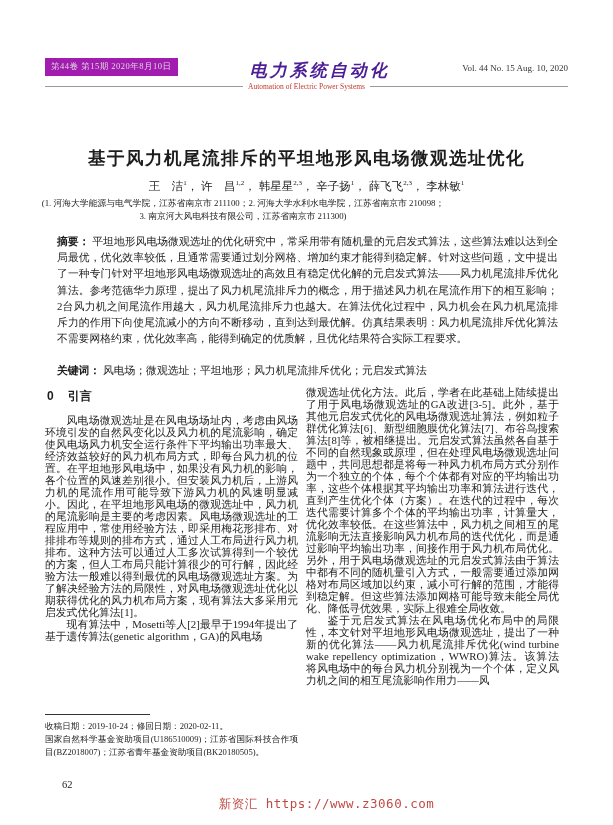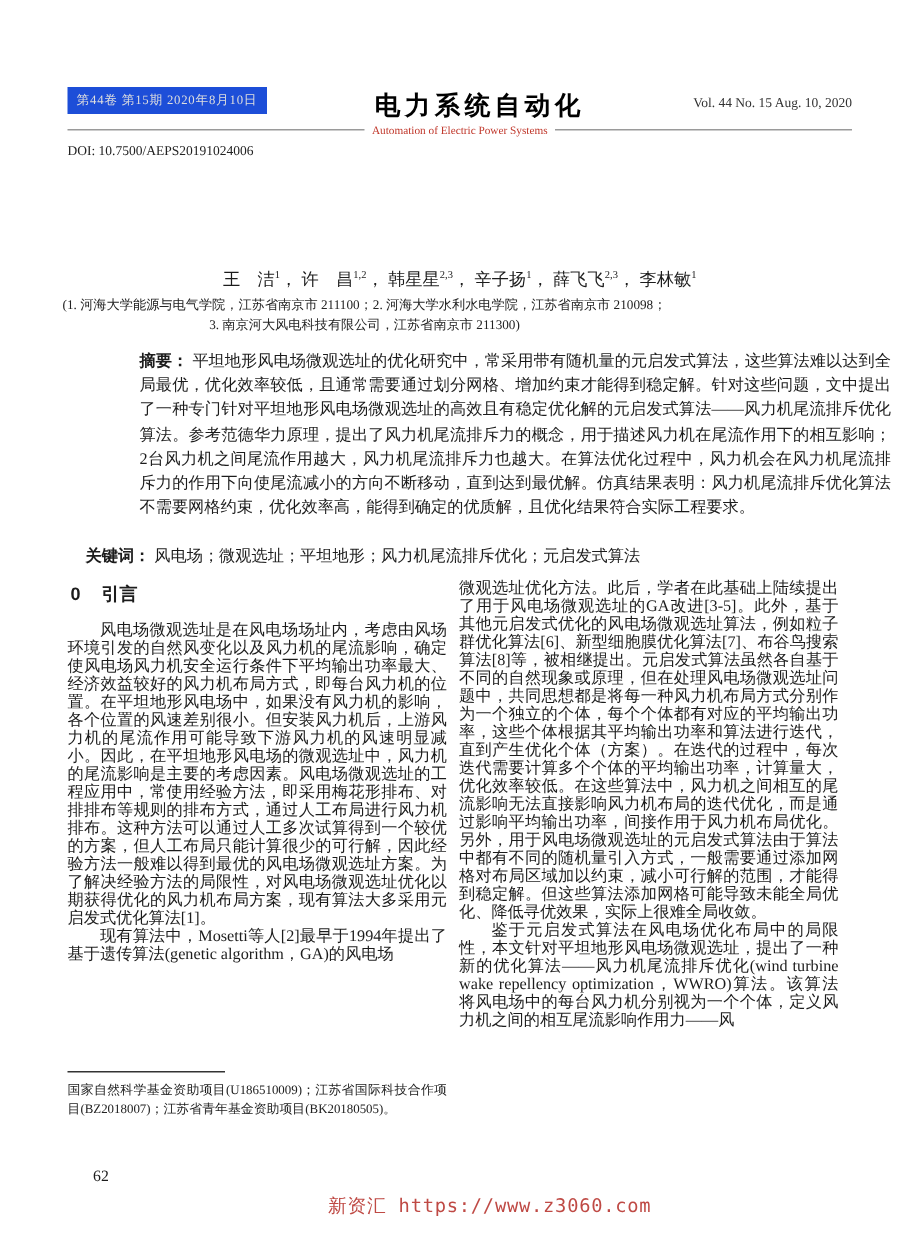--- a/index.html
+++ b/index.html
@@ -5,25 +5,25 @@
   html,body { margin:0; padding:0; background:#ffffff; }
   .page {
     position:relative; width:613px; height:825px; margin:0 auto;
     background:#ffffff; overflow:hidden;
     font-family:"Liberation Serif","DejaVu Serif",serif; color:#1c1c1c;
   }
   
   .header { position:absolute; top:58px; left:45px; width:523px; }
   .header-top { display:flex; justify-content:space-between; align-items:flex-start; }
   .vol-box {
-    background:#1d4ed8; color:#dedede; font-size:8.5px;
+    background:#a21caf; color:#dedede; font-size:8.5px;
     padding:3px 6px; letter-spacing:0.5px; white-space:nowrap;
   }
   .logo-cn {
-    color:#000000; font-size:17px; font-weight:bold; 
+    color:#4c1d95; font-size:17px; font-weight:bold; font-style:italic;
     letter-spacing:3px; white-space:nowrap; margin-top:1px;
   }
   .vol-en { font-size:9px; color:#333; margin-top:5px; white-space:nowrap; }
   .header-mid { display:flex; align-items:center; margin-top:0px; }
   .rule { flex:1; border-top:1px solid #9a9a9a; height:0; }
   .logo-en { color:#c0382c; font-size:7.5px; padding:0 5px; white-space:nowrap; }
   .doi { font-size:9px; color:#222; margin-top:4px; }
 
   
   .article-title {
@@ -33,21 +33,21 @@
   .authors { position:absolute; top:179px; left:0; width:613px; text-align:center; font-size:11.5px; }
   .authors sup { font-size:7px; }
   .affiliations {
     position:absolute; top:197px; left:0; width:486px; text-align:center;
     font-size:8.8px; line-height:12.5px; color:#222;
   }
 
   
   .abstract {
     position:absolute; top:233px; left:57px; width:501px;
-    font-size:10.8px; line-height:16.2px; text-align:justify;margin-left:36px;
+    font-size:10.8px; line-height:16.2px; text-align:justify;
   }
   .kw-line { position:absolute; top:364px; left:57px; width:501px; font-size:10.8px; }
   .blabel { font-weight:bold; font-family:"Liberation Sans","DejaVu Sans",sans-serif; }
 
   
   .columns { position:absolute; top:386px; left:45px; width:523px; display:flex; gap:8px; }
   .col { width:253px; }
   .section-heading {
     font-family:"Liberation Sans","DejaVu Sans",sans-serif;
     font-weight:bold; font-size:12px; margin:2px 0 9px 2px;
@@ -79,23 +79,23 @@
     <div class="header-top">
       <div class="vol-box">第44卷 第15期 2020年8月10日</div>
       <div class="logo-cn">电力系统自动化</div>
       <div class="vol-en">Vol. 44 No. 15 Aug. 10, 2020</div>
     </div>
     <div class="header-mid">
       <div class="rule"></div>
       <div class="logo-en">Automation of Electric Power Systems</div>
       <div class="rule"></div>
     </div>
-    <div class="doi">DOI: 10.7500/AEPS20191024006</div>
   </div>
 
+  <div class="article-title">基于风力机尾流排斥的平坦地形风电场微观选址优化</div>
 
   <div class="authors">
     <span><span>王　洁</span><sup>1</sup><span>，</span></span>
     <span><span>许　昌</span><sup>1,2</sup><span>，</span></span>
     <span><span>韩星星</span><sup>2,3</sup><span>，</span></span>
     <span><span>辛子扬</span><sup>1</sup><span>，</span></span>
     <span><span>薛飞飞</span><sup>2,3</sup><span>，</span></span>
     <span><span>李林敏</span><sup>1</sup><span></span></span>
   </div>
 
@@ -123,19 +123,20 @@
       <p>现有算法中，Mosetti等人[2]最早于1994年提出了基于遗传算法(genetic algorithm，GA)的风电场</p>
     </div>
     <div class="col">
       <p class="no-indent">微观选址优化方法。此后，学者在此基础上陆续提出了用于风电场微观选址的GA改进[3-5]。此外，基于其他元启发式优化的风电场微观选址算法，例如粒子群优化算法[6]、新型细胞膜优化算法[7]、布谷鸟搜索算法[8]等，被相继提出。元启发式算法虽然各自基于不同的自然现象或原理，但在处理风电场微观选址问题中，共同思想都是将每一种风力机布局方式分别作为一个独立的个体，每个个体都有对应的平均输出功率，这些个体根据其平均输出功率和算法进行迭代，直到产生优化个体（方案）。在迭代的过程中，每次迭代需要计算多个个体的平均输出功率，计算量大，优化效率较低。在这些算法中，风力机之间相互的尾流影响无法直接影响风力机布局的迭代优化，而是通过影响平均输出功率，间接作用于风力机布局优化。另外，用于风电场微观选址的元启发式算法由于算法中都有不同的随机量引入方式，一般需要通过添加网格对布局区域加以约束，减小可行解的范围，才能得到稳定解。但这些算法添加网格可能导致未能全局优化、降低寻优效果，实际上很难全局收敛。</p>
       <p>鉴于元启发式算法在风电场优化布局中的局限性，本文针对平坦地形风电场微观选址，提出了一种新的优化算法——风力机尾流排斥优化(wind turbine wake repellency optimization，WWRO)算法。该算法将风电场中的每台风力机分别视为一个个体，定义风力机之间的相互尾流影响作用力——风</p>
     </div>
   </div>
 
   <div class="footnote">
     <div class="footnote-rule"></div>
+    <div>收稿日期：2019-10-24；修回日期：2020-02-11。</div>
     <div>国家自然科学基金资助项目(U186510009)；江苏省国际科技合作项目(BZ2018007)；江苏省青年基金资助项目(BK20180505)。</div>
   </div>
 
   <div class="page-number">62</div>
   <div class="watermark">新资汇 https://www.z3060.com</div>
 
 </div>
 
 </body></html>

